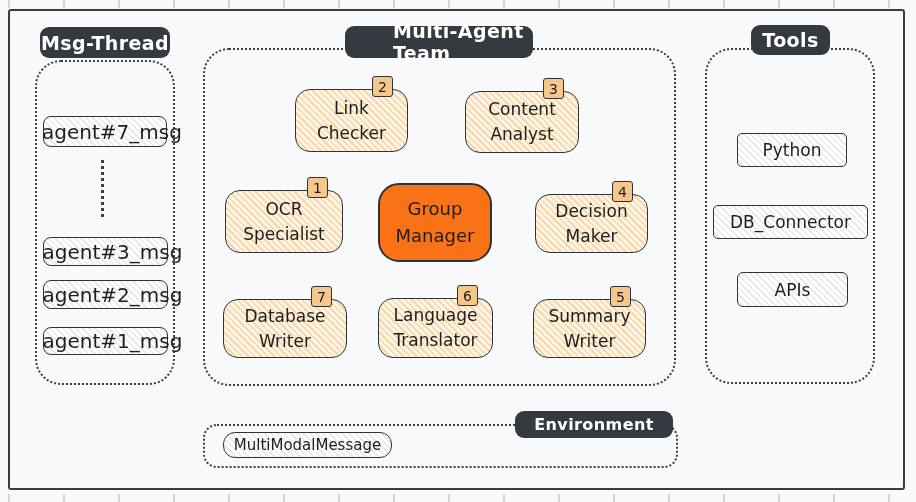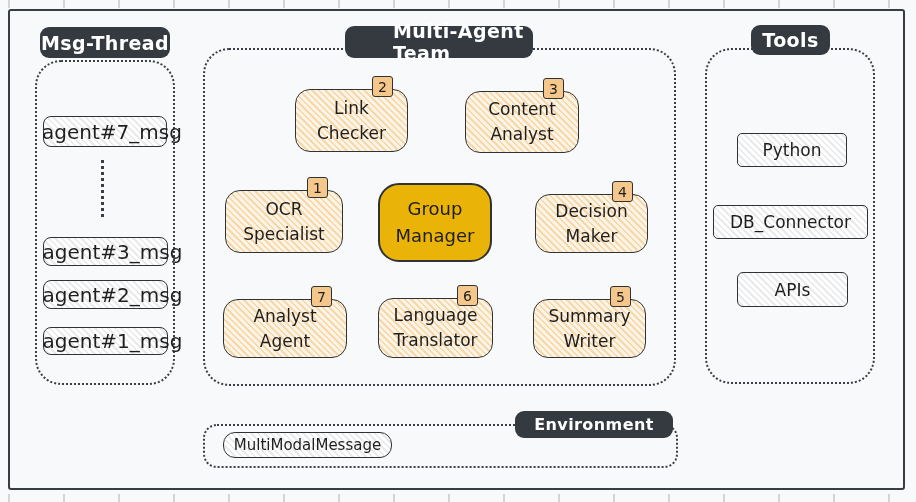--- a/index.html
+++ b/index.html
@@ -58,21 +58,21 @@
   .vdots { position: absolute; left: 101px; top: 160px; height: 57px; width: 0;
            border-left: 3px dotted #3a3f45; }
 
   
   .agent {
     position: absolute; border: 1.7px solid #2f3337; border-radius: 15px;
     display: flex; align-items: center; justify-content: center;
     text-align: center; font-size: 17px; line-height: 1.45; padding: 2px 8px; z-index: 2;
   }
   .agent.solid {
-    background: #eab308; border-width: 2px; border-radius: 21px; font-size: 18px;
+    background: #f97316; border-width: 2px; border-radius: 21px; font-size: 18px;
   }
   .pos-link-checker        { left: 295px; top: 89px;  width: 113px; height: 63px; }
   .pos-content-analyst     { left: 465px; top: 91px;  width: 114px; height: 62px; }
   .pos-ocr-specialist      { left: 225px; top: 190px; width: 118px; height: 63px; }
   .pos-group-manager       { left: 378px; top: 183px; width: 114px; height: 79px; }
   .pos-decision-maker      { left: 535px; top: 194px; width: 113px; height: 59px; }
   .pos-database-agent      { left: 223px; top: 299px; width: 124px; height: 59px; }
   .pos-language-translator { left: 378px; top: 298px; width: 115px; height: 60px; }
   .pos-summary-writer      { left: 533px; top: 299px; width: 113px; height: 59px; }
 
@@ -132,21 +132,21 @@
     <span>Group Manager</span>
   </div>
 
   <div class="agent hatch-orange pos-decision-maker">
     <span class="numbadge">4</span>
     <span>Decision Maker</span>
   </div>
 
   <div class="agent hatch-orange pos-database-agent">
     <span class="numbadge">7</span>
-    <span>Analyst Agent</span>
+    <span>Database Writer</span>
   </div>
 
   <div class="agent hatch-orange pos-language-translator">
     <span class="numbadge">6</span>
     <span>Language Translator</span>
   </div>
 
   <div class="agent hatch-orange pos-summary-writer">
     <span class="numbadge">5</span>
     <span>Summary Writer</span>

